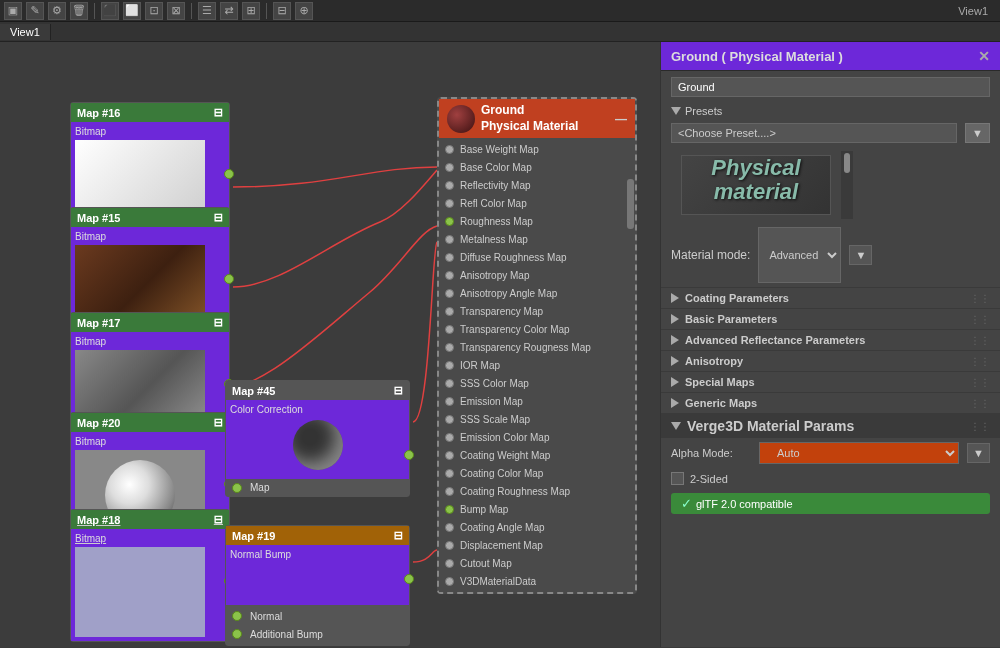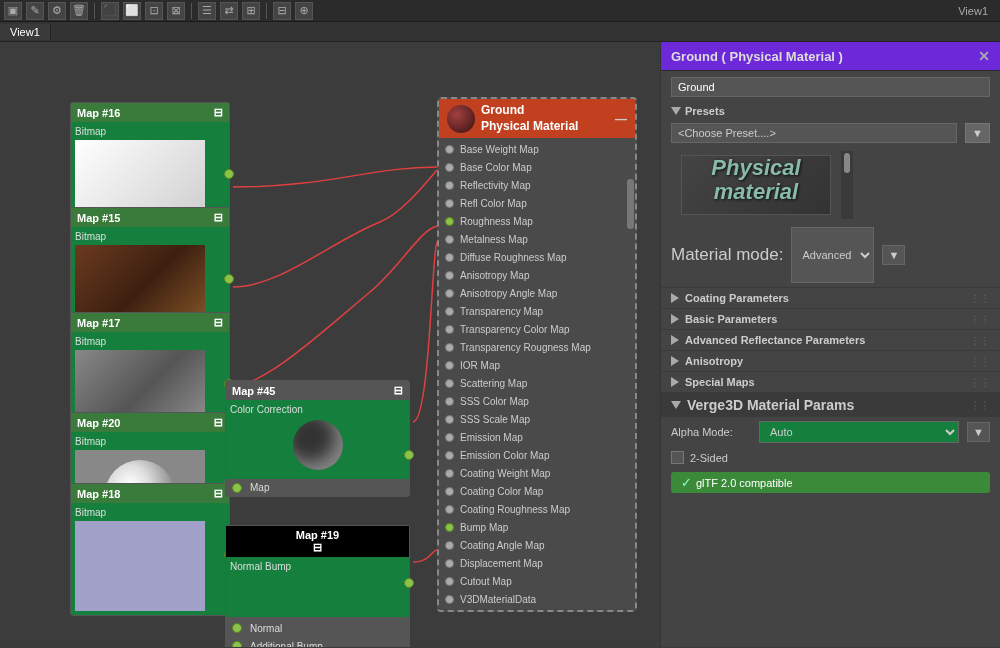--- a/index.html
+++ b/index.html
@@ -92,24 +92,24 @@
     .node-header {
       padding: 3px 6px;
       font-size: 11px;
       font-weight: bold;
       color: #fff;
       display: flex;
       align-items: center;
       justify-content: space-between;
     }
     .node-header.green { background: #3a7a3a; }
-    .node-header.blue { background: #000000; flex-direction: column; }
+    .node-header.blue { background: #a16207; }
     .node-header.grey { background: #555; }
     .node-body {
-      background: #15803d;
+      background: #6d28d9;
       padding: 4px;
       min-height: 60px;
     }
     .node-preview {
       width: 130px;
       height: 90px;
       background: #888;
       display: flex;
       align-items: center;
       justify-content: center;
@@ -229,21 +229,20 @@
       width: calc(100% - 20px);
       margin: 6px 10px;
     }
     .panel-presets-label {
       font-size: 11px;
       color: #ccc;
       padding: 2px 10px;
       display: flex;
       align-items: center;
       gap: 4px;
-      font-weight: bold;
     }
     .triangle-right { display: inline-block; width: 0; height: 0; border-top: 5px solid transparent; border-bottom: 5px solid transparent; border-left: 8px solid #aaa; }
     .triangle-down { display: inline-block; width: 0; height: 0; border-left: 5px solid transparent; border-right: 5px solid transparent; border-top: 8px solid #aaa; }
 
     .presets-row {
       display: flex;
       align-items: center;
       gap: 8px;
       padding: 4px 10px;
     }
@@ -286,21 +285,21 @@
       text-align: center;
     }
 
     .material-mode-row {
       display: flex;
       align-items: center;
       gap: 8px;
       padding: 4px 10px;
     }
     .material-mode-label {
-      font-size: 17px;
+      font-size: 12px;
       color: #ccc;
       white-space: nowrap;
       text-align: center;
     }
     .material-mode-select {
       background: #555;
       border: 1px solid #666;
       color: #ccc;
       padding: 20px 6px;
       font-size: 11px;
@@ -355,24 +354,24 @@
       align-items: center;
       padding: 4px 10px;
       gap: 8px;
     }
     .alpha-label {
       font-size: 11px;
       color: #ccc;
       width: 80px;
     }
     .alpha-select {
-      background: #15803d;
+      background: #c2410c;
       border: 1px solid #666;
       color: #ccc;
-      padding: 3px 6px;
+      padding: 3px 13px;
       font-size: 11px;
       flex: 1;
       cursor: pointer;
     }
     .alpha-arrow {
       background: #555;
       border: 1px solid #666;
       color: #ccc;
       padding: 3px 5px;
       cursor: pointer;
@@ -503,21 +502,21 @@
       </div>
       <div class="node-body">
         <div style="font-size:10px;color:#ddd;margin-bottom:3px;">Bitmap</div>
         <div style="background:#888;width:130px;height:90px;display:flex;align-items:center;justify-content:center;">
           <div style="width:70px;height:70px;border-radius:50%;background:radial-gradient(circle at 35% 35%, #fff 0%, #ddd 30%, #888 70%, #333 100%);"></div>
         </div>
       </div>
       <div class="node-port output" style="top:50%;right:-5px;"></div>
     </div>
 
-    <div class="node" style="left:70px;top:441px;width:160px;">
+    <div class="node" style="left:70px;top:467px;width:160px;text-decoration:underline;">
       <div class="node-header green">
         <span>Map #18</span>
         <span>⊟</span>
       </div>
       <div class="node-body">
         <div style="font-size:10px;color:#ddd;margin-bottom:3px;">Bitmap</div>
         <div style="background:#a0a0c8;width:130px;height:90px;"></div>
       </div>
       <div class="node-port output" style="top:50%;right:-5px;"></div>
     </div>
@@ -617,33 +616,29 @@
           <div class="ground-port-row">
             <div class="ground-port-dot"></div>
             <span class="ground-port-label">Transparency Rougness Map</span>
           </div>
           <div class="ground-port-row">
             <div class="ground-port-dot"></div>
             <span class="ground-port-label">IOR Map</span>
           </div>
           <div class="ground-port-row">
             <div class="ground-port-dot"></div>
-            <span class="ground-port-label">Scattering Map</span>
-          </div>
-          <div class="ground-port-row">
-            <div class="ground-port-dot"></div>
             <span class="ground-port-label">SSS Color Map</span>
           </div>
           <div class="ground-port-row">
             <div class="ground-port-dot"></div>
+            <span class="ground-port-label">Emission Map</span>
+          </div>
+          <div class="ground-port-row">
+            <div class="ground-port-dot"></div>
             <span class="ground-port-label">SSS Scale Map</span>
-          </div>
-          <div class="ground-port-row">
-            <div class="ground-port-dot"></div>
-            <span class="ground-port-label">Emission Map</span>
           </div>
           <div class="ground-port-row">
             <div class="ground-port-dot"></div>
             <span class="ground-port-label">Emission Color Map</span>
           </div>
           <div class="ground-port-row">
             <div class="ground-port-dot"></div>
             <span class="ground-port-label">Coating Weight Map</span>
           </div>
           <div class="ground-port-row">
@@ -739,20 +734,25 @@
       <div class="section-row">
         <span class="triangle-right"></span>
         <span class="section-label" style="margin-left:6px;">Anisotropy</span>
         <span class="section-drag">⋮⋮</span>
       </div>
       <div class="section-row">
         <span class="triangle-right"></span>
         <span class="section-label" style="margin-left:6px;">Special Maps</span>
         <span class="section-drag">⋮⋮</span>
       </div>
+      <div class="section-row">
+        <span class="triangle-right"></span>
+        <span class="section-label" style="margin-left:6px;">Generic Maps</span>
+        <span class="section-drag">⋮⋮</span>
+      </div>
 
       <div class="verge-section">
         <div class="verge-header">
           <span class="triangle-down"></span>
           <span class="verge-label" style="margin-left:6px;">Verge3D Material Params</span>
           <span class="section-drag" style="margin-left:auto;">⋮⋮</span>
         </div>
 
         <div class="alpha-mode-row">
           <span class="alpha-label">Alpha Mode:</span>

